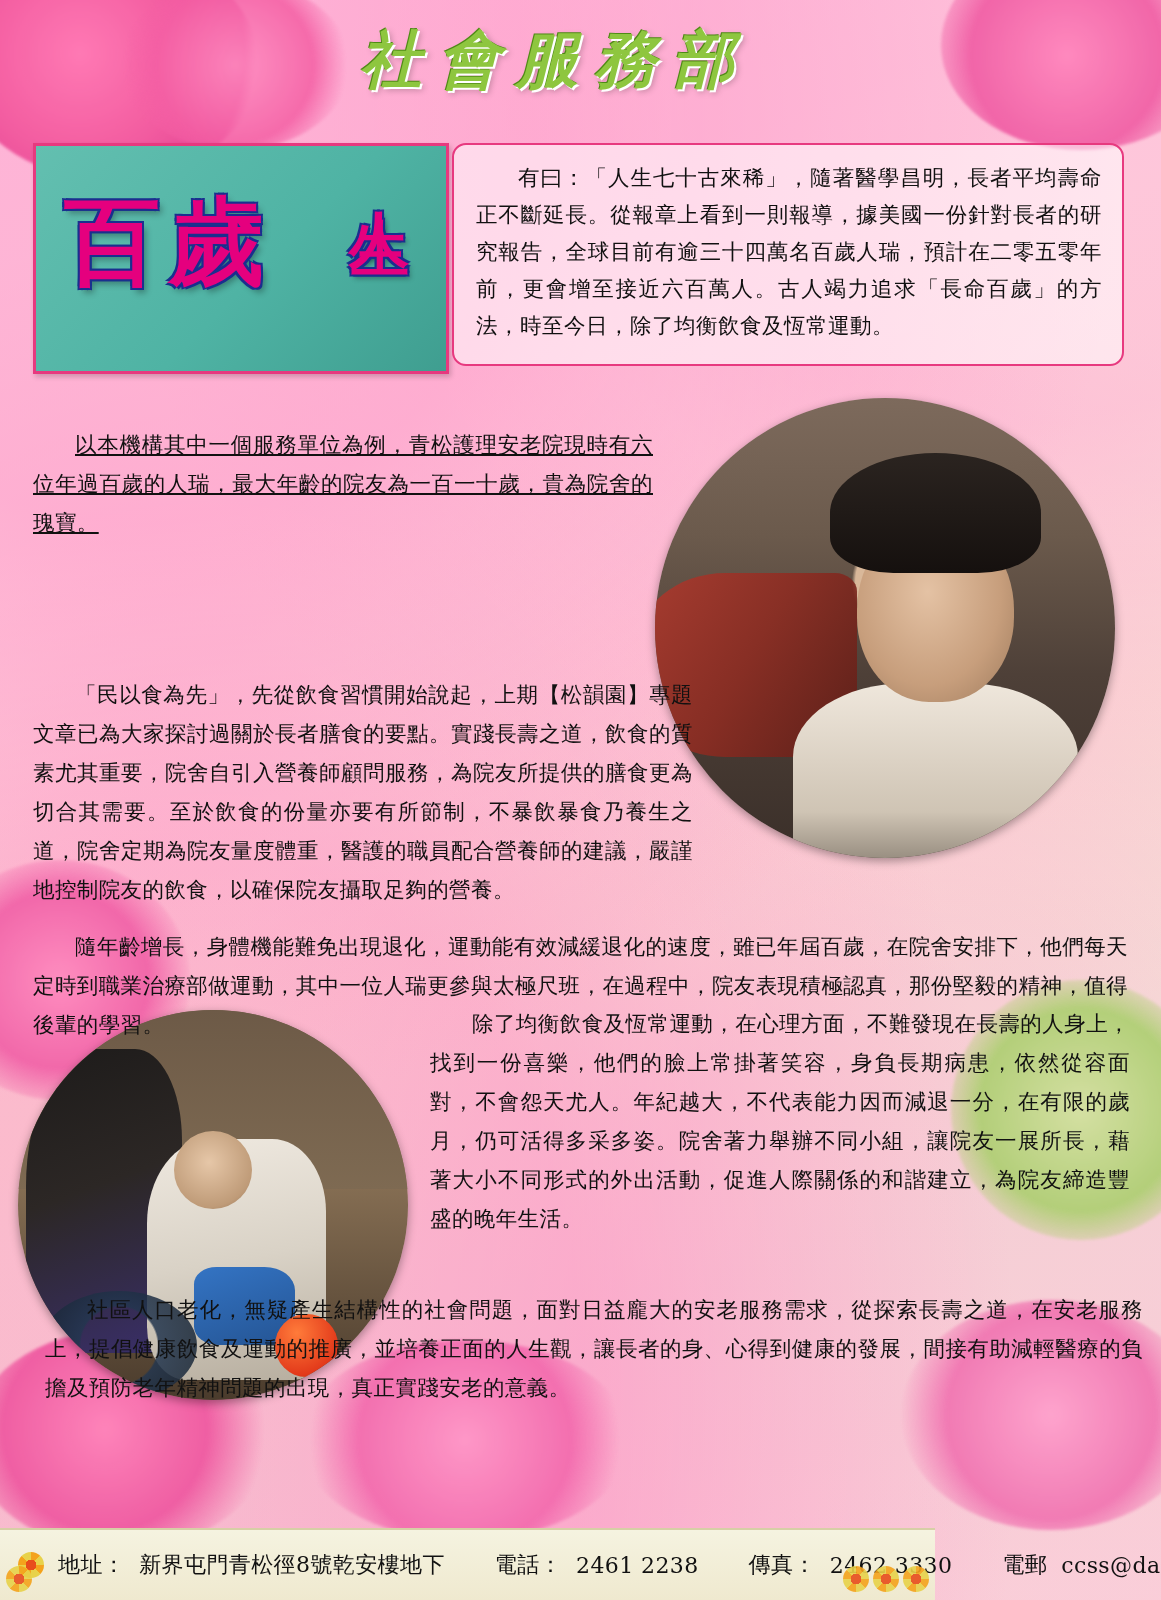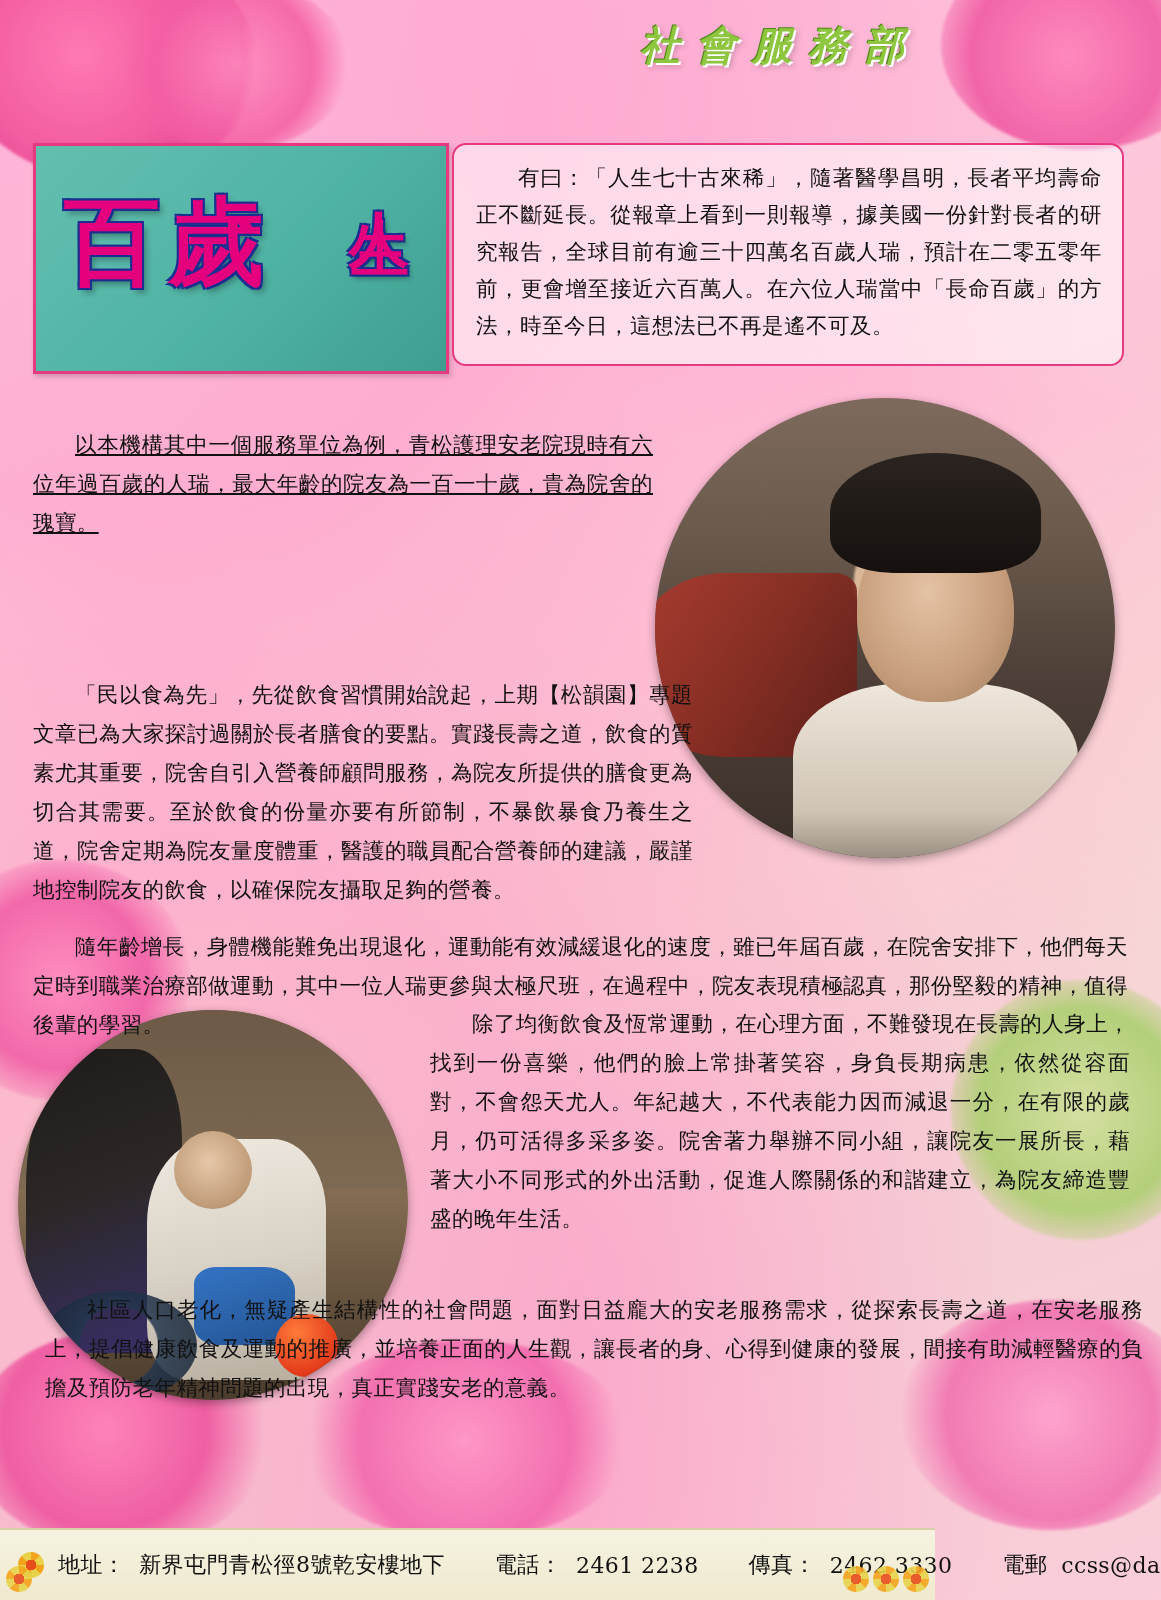--- a/index.html
+++ b/index.html
@@ -42,23 +42,23 @@
     top: 0; left: 0;
     width: 1161px;
     height: 130px;
     overflow: hidden;
   }
   .header-title {
     position: absolute;
     top: 18px;
     left: 360px;
     width: 560px;
-    text-align: right;
-    font-family: "DejaVu Serif", serif;
-    font-size: 40px;
+    text-align: left;
+    font-family: "DejaVu Serif", serif;
+    font-size: 62px;
     font-weight: bold;
     letter-spacing: 16px;
     color: #8ec63f;
     text-shadow:
       2px 2px 0 #ffffff,
       -1px -1px 0 #4f8a16,
       3px 3px 6px rgba(0,0,0,0.25);
     font-style: italic;
   }
 
@@ -315,21 +315,21 @@
   <div class="header-band">
     <div class="header-title">社會服務部</div>
   </div>
 
   <div class="title-box">
     <div class="title-main">百歲</div>
     <div class="title-sub">人生</div>
   </div>
 
   <div class="lead-box">
-    <div class="lead-text">有曰：「人生七十古來稀」，隨著醫學昌明，長者平均壽命正不斷延長。從報章上看到一則報導，據美國一份針對長者的研究報告，全球目前有逾三十四萬名百歲人瑞，預計在二零五零年前，更會增至接近六百萬人。在六位人瑞當中「長命百歲」的方法，時至今日，這想法已不再是遙不可及。</div>
+    <div class="lead-text">有曰：「人生七十古來稀」，隨著醫學昌明，長者平均壽命正不斷延長。從報章上看到一則報導，據美國一份針對長者的研究報告，全球目前有逾三十四萬名百歲人瑞，預計在二零五零年前，更會增至接近六百萬人。古人竭力追求「長命百歲」的方法，時至今日，除了均衡飲食及恆常運動。</div>
   </div>
 
   <div class="photo" id="photo-elder">
     <div class="chair"></div>
     <div class="body"></div>
     <div class="face"></div>
     <div class="hat"></div>
   </div>
 
   <div class="photo" id="photo-care">

